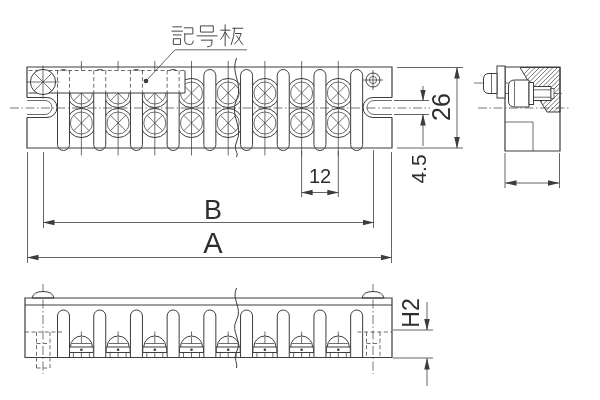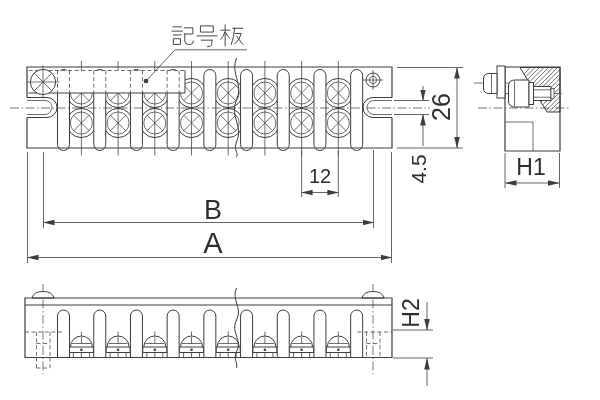--- a/index.html
+++ b/index.html
@@ -384,15 +384,14 @@
       <path transform="translate(26,0)" d="M5.5,2 H18.5 V8.5 H5.5 Z M1.5,12.5 H22.5 M6,17 H17 M17,17 V20.5 Q17,24 12.5,24"></path>
       <path transform="translate(52,0)" d="M5,1 V23 M0.5,6.5 H10 M4.5,9 Q3.5,13 0.5,16 M5.5,9 Q7,12.5 9.5,15 M13,4.5 H23.5 M15,4.5 Q14.5,13 11.5,21.5 M16,10 H22 Q20.5,16.5 15,21 M17,12.5 Q20,17 23.5,21.5"></path>
     </g>
   </svg>
 
   <div class="dim-label" style="left:298px;top:166px;width:44px;font-size:20px;">12</div>
   <div class="dim-label" style="left:191px;top:197px;width:44px;font-size:27px;">B</div>
   <div class="dim-label" style="left:191px;top:229px;width:44px;font-size:29px;">A</div>
   <div class="dim-label rot" style="left:415px;top:95px;width:52px;height:24px;font-size:25px;">26</div>
   <div class="dim-label rot" style="left:396px;top:158px;width:46px;height:22px;font-size:21px;">4.5</div>
-  <div class="dim-label" style="left:509px;top:156px;width:44px;font-size:23px;">H1</div>
   <div class="dim-label rot" style="left:389px;top:302px;width:44px;height:22px;font-size:23px;">H2</div>
 </div>
 
 </body></html>

